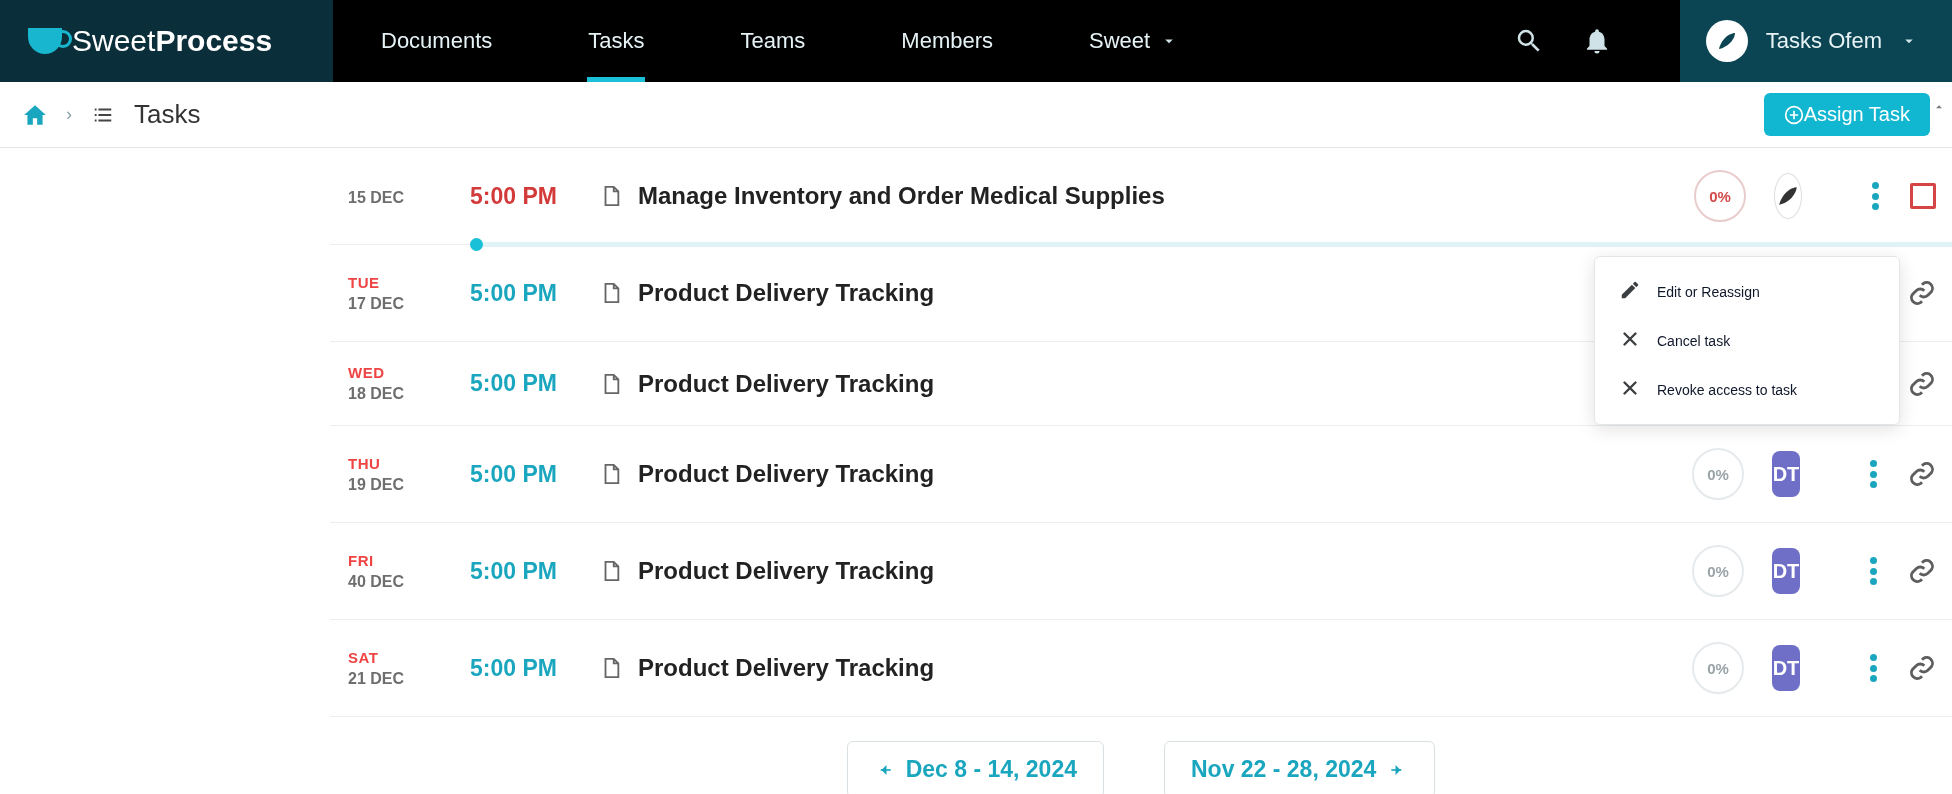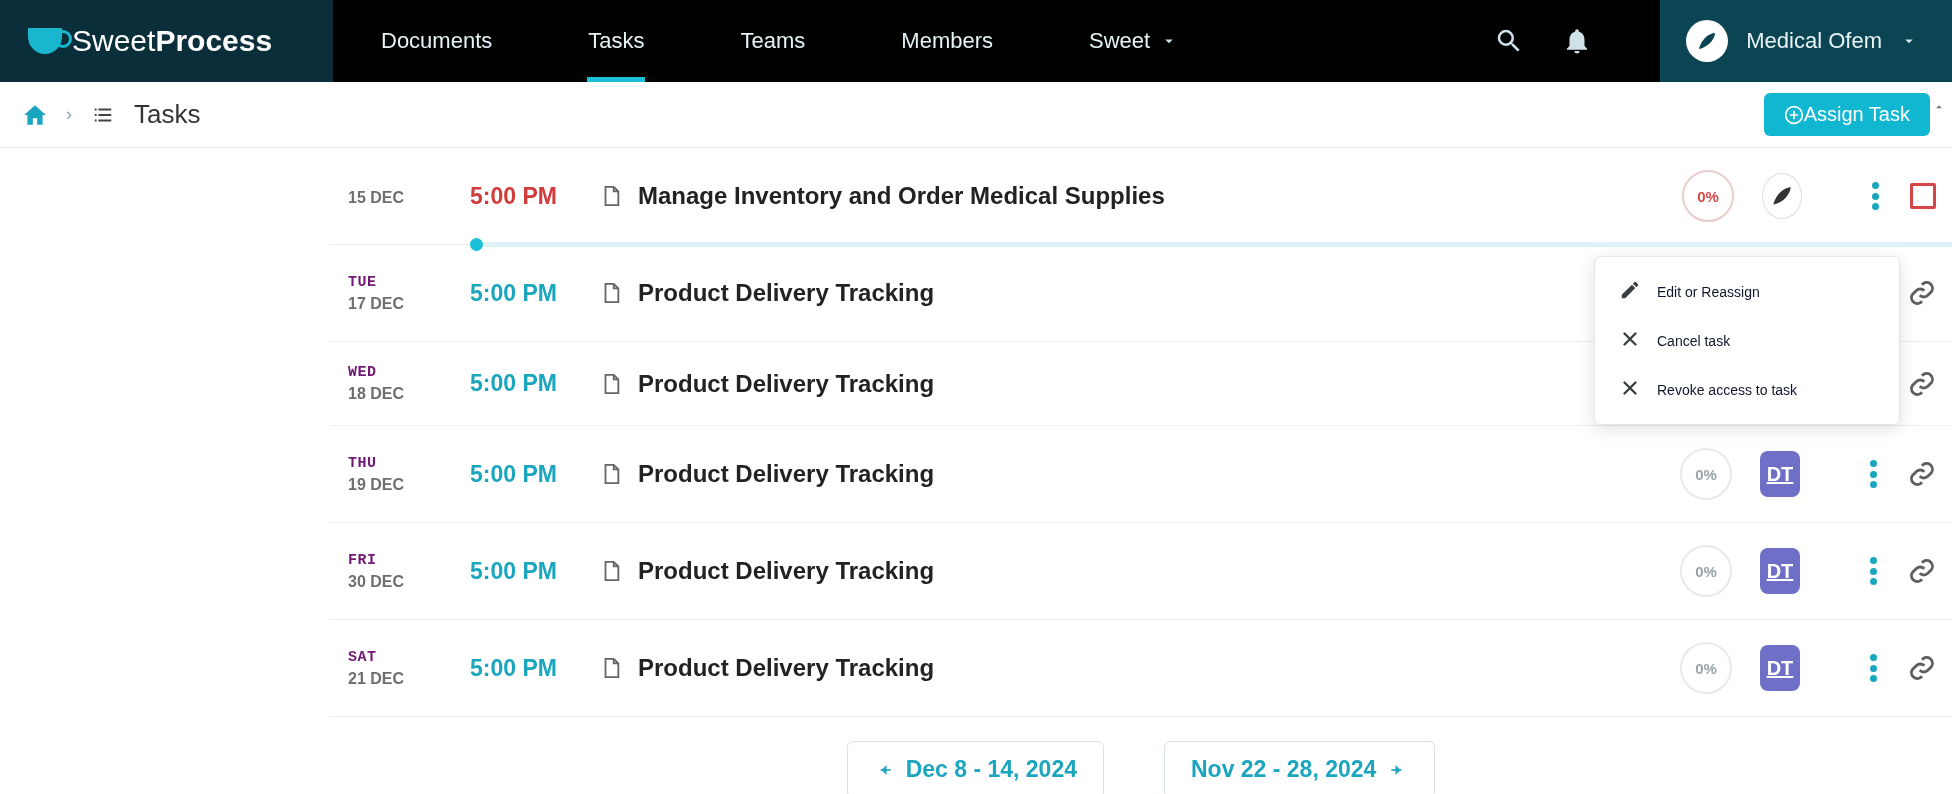--- a/index.html
+++ b/index.html
@@ -100,38 +100,38 @@
   .main{display:flex;}
   .left-gutter{width:330px;}
   .task-list{flex:1;position:relative;}
   .task-row{
     display:flex;align-items:center;
     border-bottom:1px solid #eceeef;
     padding:22px 0 22px 0;
     position:relative;
   }
   .date-col{width:140px;padding-left:18px;}
-  .dow{font-size:15px;font-weight:700;color:#701a75;letter-spacing:.5px;font-family:Liberation Mono, monospace;}
+  .dow{font-size:15px;font-weight:700;color:#ef4444;letter-spacing:.5px;}
   .ddate{font-size:16px;font-weight:700;color:#6e6e6e;margin-top:4px;}
   .time-col{width:130px;font-size:23px;font-weight:600;}
   .time-teal{color:#1aa6be;}
   .time-red{color:#d33a3a;}
   .doc-icon{width:22px;height:26px;color:#666;margin-right:16px;}
   .task-title{font-size:24px;font-weight:700;color:#222;}
   .row-spacer{flex:1;}
   .pct-badge{
     width:52px;height:52px;border-radius:50%;
     border:2px solid #e6eaec;display:flex;align-items:center;justify-content:center;
     font-size:15px;font-weight:700;color:#9aa4a8;margin-right:28px;background:#fff;
   }
   .pct-badge.red{color:#d24a4a;border-color:#e9cccc;}
   .assignee{
-    width:40px;height:46px;border-radius:8px;
+    width:28px;height:46px;border-radius:8px;
     background:#6f6fc8;color:#fff;display:flex;align-items:center;justify-content:center;
-    font-size:20px;font-weight:700;margin-right:70px;text-decoration:underline;
+    font-size:20px;font-weight:700;margin-right:70px;
   }
   .assignee.avatar{
     background:#fff;border:1px solid #ddd;border-radius:50%;color:#333;
   }
   .kebab{width:8px;height:28px;display:flex;flex-direction:column;justify-content:space-between;cursor:pointer;margin-right:30px;}
   .kebab span{width:7px;height:7px;border-radius:50%;background:#1aa6be;display:block;}
   .trail-icon{width:28px;height:28px;color:#5e5e5e;cursor:pointer;margin-right:16px;}
   .trail-icon.checkbox{border:3px solid #d64545;border-radius:2px;width:26px;height:26px;}
   
   .progress-line{
@@ -197,21 +197,21 @@
       </svg>
     <svg class="nav-icon" viewBox="0 0 24 24">
         <path fill="currentColor" d="M12 22a2 2 0 002-2h-4a2 2 0 002 2zm6-6V11c0-3.07-1.63-5.64-4.5-6.32V4a1.5 1.5 0 00-3 0v.68C7.63 5.36 6 7.92 6 11v5l-2 2v1h16v-1l-2-2z"></path>
       </svg>
     <div class="user-block">
       <div class="avatar-top">
         <svg width="24" height="24" viewBox="0 0 24 24">
             <path fill="#0b4453" d="M20 4s-5 0-10 5-6 11-6 11 6-1 11-6 5-10 5-10z"></path>
           </svg>
       </div>
-      <span class="user-name">Medical Ofem</span>
+      <span class="user-name">Tasks Ofem</span>
       <svg class="chevron-down" viewBox="0 0 24 24">
           <path fill="currentColor" d="M7 10l5 5 5-5z"></path>
         </svg>
     </div>
   </div>
 </div>
 
 <div class="crumb-bar">
   <div class="crumb-left">
     <svg class="home-icon" viewBox="0 0 24 24">
@@ -323,21 +323,21 @@
           <span></span>
           <span></span>
         </div>
         <svg class="trail-icon" viewBox="0 0 24 24">
           <path fill="none" stroke="currentColor" stroke-width="2.4" d="M10 14a5 5 0 007 0l3-3a5 5 0 00-7-7l-1 1M14 10a5 5 0 00-7 0l-3 3a5 5 0 007 7l1-1"></path>
         </svg>
       </div>
       <div class="task-row">
         <div class="date-col">
           <div class="dow">FRI</div>
-          <div class="ddate">30 DEC</div>
+          <div class="ddate">40 DEC</div>
         </div>
         <div class="time-col time-teal">5:00 PM</div>
         <svg class="doc-icon" viewBox="0 0 24 24">
           <path fill="none" stroke="currentColor" stroke-width="2" d="M6 2h9l5 5v15H6zM15 2v5h5"></path>
         </svg>
         <div class="task-title">Product Delivery Tracking</div>
         <div class="row-spacer"></div>
         <div class="pct-badge ">0%</div>
         <div class="assignee">DT</div>
         <div class="kebab">

